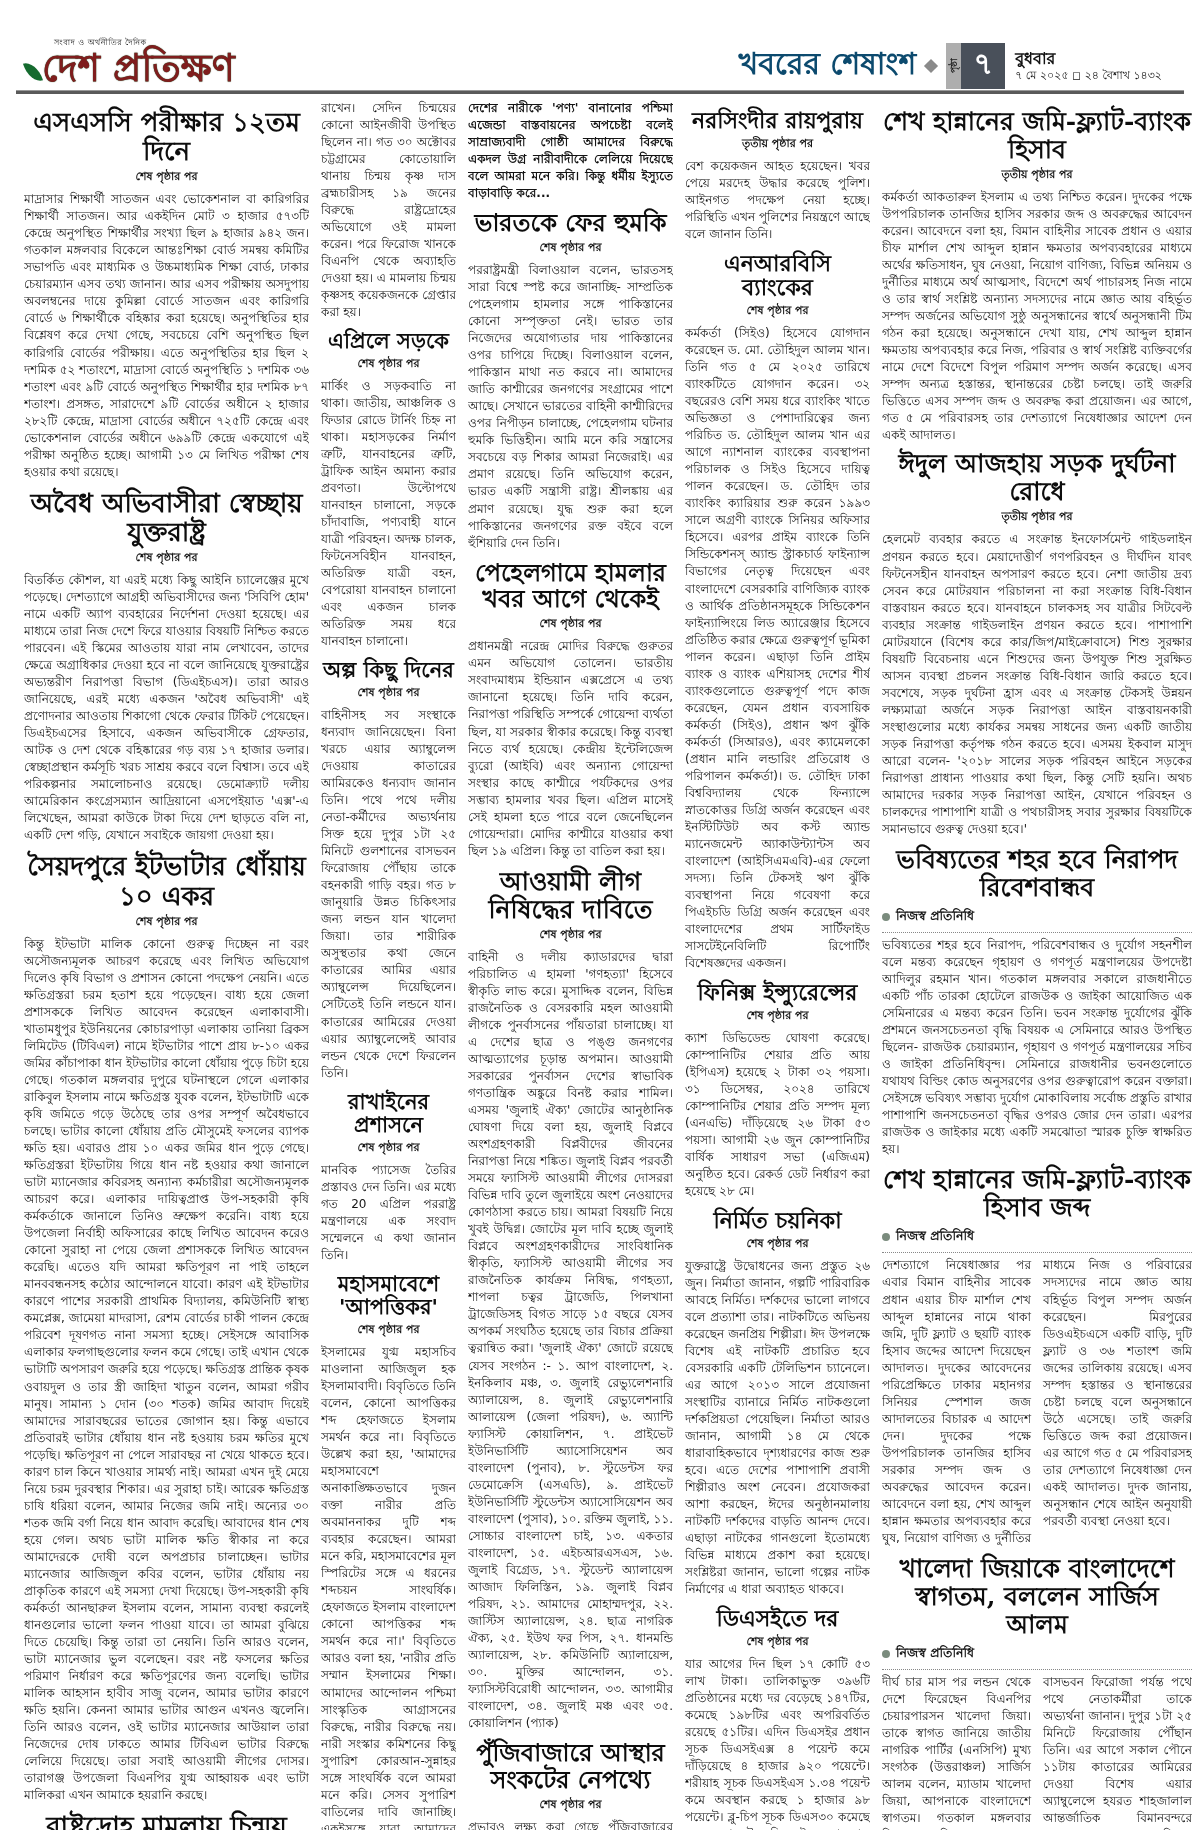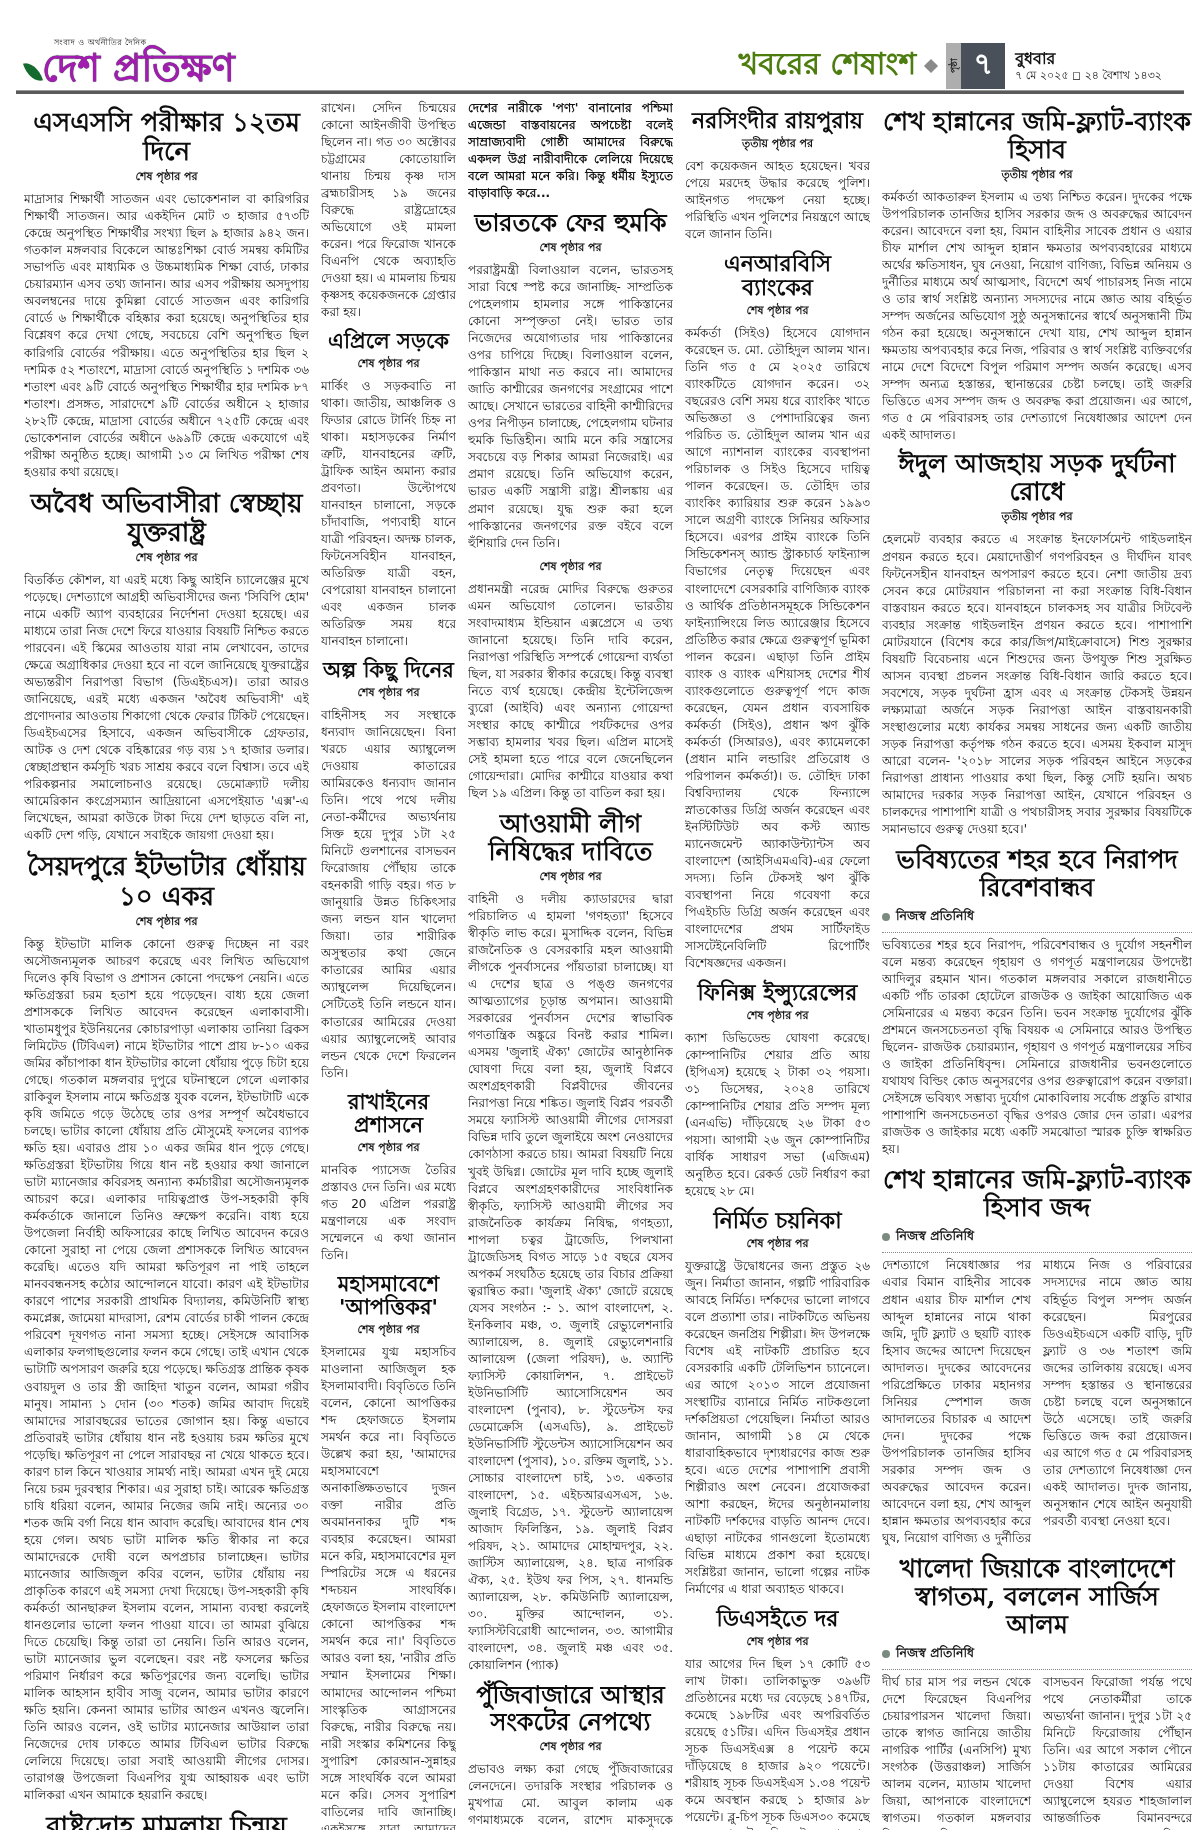--- a/index.html
+++ b/index.html
@@ -2,27 +2,27 @@
 <html lang="bn"><head>
 <meta charset="utf-8">
 <style>
   html,body{margin:0;padding:0;background:#f4f4f2;}
   body{width:1200px;height:1843px;overflow:hidden;background:#ffffff;
        font-family:"DejaVu Sans","Liberation Sans",sans-serif;color:#141414;}
   
   .hdr{position:relative;height:86px;padding-top:38px;box-sizing:border-box;}
   .masthead{position:absolute;left:26px;top:36px;}
   .tagline{font-size:8px;letter-spacing:.5px;color:#222;margin-left:28px;}
-  .mast-logo{font-size:38px;font-weight:bold;color:#a21caf;line-height:1;
+  .mast-logo{font-size:38px;font-weight:bold;color:#7f1d1d;line-height:1;
              font-family:"DejaVu Serif","Liberation Serif",serif;
              text-shadow:0 0 1px #0d4d20;}
   .mast-leaf{display:inline-block;width:14px;height:22px;background:#156b2f;
              border-radius:0 100% 0 100%;margin-right:2px;transform:rotate(-18deg);vertical-align:middle;}
   .hdr-right{position:absolute;right:38px;top:40px;display:flex;align-items:center;gap:10px;}
-  .section-title{font-size:30px;font-weight:bold;color:#4d7c0f;
+  .section-title{font-size:30px;font-weight:bold;color:#0c4a6e;
                  font-family:"DejaVu Serif","Liberation Serif",serif;}
   .deco{width:10px;height:10px;background:#8a8a8a;transform:rotate(45deg);}
   .pagebox{display:flex;height:46px;}
   .page-strip{background:#aeaeae;color:#1c1c1c;font-size:9px;writing-mode:vertical-rl;
               transform:rotate(180deg);display:flex;align-items:center;justify-content:center;
               width:15px;font-weight:bold;}
   .page-num{background:#49505a;color:#ffffff;font-size:30px;font-weight:bold;width:44px;
             display:flex;align-items:center;justify-content:center;}
   .datebox{line-height:1.25;}
   .weekday{font-size:16px;font-weight:bold;}
@@ -115,20 +115,21 @@
     <div class="col" style="width: 205px; flex: 0 0 205px;">
       <article class="article">
         <p class="body bold">দেশের নারীকে 'পণ্য' বানানোর পশ্চিমা এজেন্ডা বাস্তবায়নের অপচেষ্টা বলেই সাম্রাজ্যবাদী গোষ্ঠী আমাদের বিরুদ্ধে একদল উগ্র নারীবাদীকে লেলিয়ে দিয়েছে বলে আমরা মনে করি। কিন্তু ধর্মীয় ইস্যুতে বাড়াবাড়ি করে...</p>
       </article>
       <article class="article">
         <h2 class="headline" style="font-size: 24px;">ভারতকে ফের হুমকি</h2>
         <div class="kicker">শেষ পৃষ্ঠার পর</div>
         <p class="body">পররাষ্ট্রমন্ত্রী বিলাওয়াল বলেন, ভারতসহ সারা বিশ্বে স্পষ্ট করে জানাচ্ছি- সাম্প্রতিক পেহেলগাম হামলার সঙ্গে পাকিস্তানের কোনো সম্পৃক্ততা নেই। ভারত তার নিজেদের অযোগ্যতার দায় পাকিস্তানের ওপর চাপিয়ে দিচ্ছে। বিলাওয়াল বলেন, পাকিস্তান মাথা নত করবে না। আমাদের জাতি কাশ্মীরের জনগণের সংগ্রামের পাশে আছে। সেখানে ভারতের বাহিনী কাশ্মীরিদের ওপর নিপীড়ন চালাচ্ছে, পেহেলগাম ঘটনার হুমকি ভিত্তিহীন। আমি মনে করি সন্ত্রাসের সবচেয়ে বড় শিকার আমরা নিজেরাই। এর প্রমাণ রয়েছে। তিনি অভিযোগ করেন, ভারত একটি সন্ত্রাসী রাষ্ট্র। শ্রীলঙ্কায় এর প্রমাণ রয়েছে। যুদ্ধ শুরু করা হলে পাকিস্তানের জনগণের রক্ত বইবে বলে হুঁশিয়ারি দেন তিনি।</p>
       </article>
       <article class="article">
+        <h2 class="headline" style="font-size: 24px;">পেহেলগামে হামলার খবর আগে থেকেই</h2>
         <div class="kicker">শেষ পৃষ্ঠার পর</div>
         <p class="body">প্রধানমন্ত্রী নরেন্দ্র মোদির বিরুদ্ধে গুরুতর এমন অভিযোগ তোলেন। ভারতীয় সংবাদমাধ্যম ইন্ডিয়ান এক্সপ্রেসে এ তথ্য জানানো হয়েছে। তিনি দাবি করেন, নিরাপত্তা পরিস্থিতি সম্পর্কে গোয়েন্দা ব্যর্থতা ছিল, যা সরকার স্বীকার করেছে। কিন্তু ব্যবস্থা নিতে ব্যর্থ হয়েছে। কেন্দ্রীয় ইন্টেলিজেন্স ব্যুরো (আইবি) এবং অন্যান্য গোয়েন্দা সংস্থার কাছে কাশ্মীরে পর্যটকদের ওপর সম্ভাব্য হামলার খবর ছিল। এপ্রিল মাসেই সেই হামলা হতে পারে বলে জেনেছিলেন গোয়েন্দারা। মোদির কাশ্মীরে যাওয়ার কথা ছিল ১৯ এপ্রিল। কিন্তু তা বাতিল করা হয়।</p>
       </article>
       <article class="article">
         <h2 class="headline" style="font-size: 25px;">আওয়ামী লীগ নিষিদ্ধের দাবিতে</h2>
         <div class="kicker">শেষ পৃষ্ঠার পর</div>
         <p class="body">বাহিনী ও দলীয় ক্যাডারদের দ্বারা পরিচালিত এ হামলা 'গণহত্যা' হিসেবে স্বীকৃতি লাভ করে। মুসাদ্দিক বলেন, বিভিন্ন রাজনৈতিক ও বেসরকারি মহল আওয়ামী লীগকে পুনর্বাসনের পাঁয়তারা চালাচ্ছে। যা এ দেশের ছাত্র ও পঙ্গু জনগণের আত্মত্যাগের চূড়ান্ত অপমান। আওয়ামী সরকারের পুনর্বাসন দেশের স্বাভাবিক গণতান্ত্রিক অঙ্কুরে বিনষ্ট করার শামিল। এসময় 'জুলাই ঐক্য' জোটের আনুষ্ঠানিক ঘোষণা দিয়ে বলা হয়, জুলাই বিপ্লবে অংশগ্রহণকারী বিপ্লবীদের জীবনের নিরাপত্তা নিয়ে শঙ্কিত। জুলাই বিপ্লব পরবর্তী সময়ে ফ্যাসিস্ট আওয়ামী লীগের দোসররা বিভিন্ন দাবি তুলে জুলাইয়ে অংশ নেওয়াদের কোণঠাসা করতে চায়। আমরা বিষয়টি নিয়ে খুবই উদ্বিগ্ন। জোটের মূল দাবি হচ্ছে জুলাই বিপ্লবে অংশগ্রহণকারীদের সাংবিধানিক স্বীকৃতি, ফ্যাসিস্ট আওয়ামী লীগের সব রাজনৈতিক কার্যক্রম নিষিদ্ধ, গণহত্যা, শাপলা চত্বর ট্রাজেডি, পিলখানা ট্রাজেডিসহ বিগত সাড়ে ১৫ বছরে যেসব অপকর্ম সংঘঠিত হয়েছে তার বিচার প্রক্রিয়া ত্বরান্বিত করা। 'জুলাই ঐক্য' জোটে রয়েছে যেসব সংগঠন :- ১. আপ বাংলাদেশ, ২. ইনকিলাব মঞ্চ, ৩. জুলাই রেভ্যুলেশনারি অ্যালায়েন্স, ৪. জুলাই রেভ্যুলেশনারি আলায়েন্স (জেলা পরিষদ), ৬. অ্যান্টি ফ্যাসিস্ট কোয়ালিশন, ৭. প্রাইভেট ইউনিভার্সিটি অ্যাসোসিয়েশন অব বাংলাদেশ (পুনাব), ৮. স্টুডেন্টস ফর ডেমোক্রেসি (এসএডি), ৯. প্রাইভেট ইউনিভার্সিটি স্টুডেন্টস অ্যাসোসিয়েশন অব বাংলাদেশ (পুসাব), ১০. রক্তিম জুলাই, ১১. সোচ্চার বাংলাদেশ চাই, ১৩. একতার বাংলাদেশ, ১৫. এইচআরএসএস, ১৬. জুলাই বিগ্রেড, ১৭. স্টুডেন্ট অ্যালায়েন্স আজাদ ফিলিস্তিন, ১৯. জুলাই বিপ্লব পরিষদ, ২১. আমাদের মোহাম্মদপুর, ২২. জাস্টিস অ্যালায়েন্স, ২৪. ছাত্র নাগরিক ঐক্য, ২৫. ইউথ ফর পিস, ২৭. ধানমন্ডি অ্যালায়েন্স, ২৮. কমিউনিটি অ্যালায়েন্স, ৩০. মুক্তির আন্দোলন, ৩১. ফ্যাসিস্টবিরোধী আন্দোলন, ৩৩. আগামীর বাংলাদেশ, ৩৪. জুলাই মঞ্চ এবং ৩৫. কোয়ালিশন (প্যাক)</p>
       </article>
       <article class="article">
         <h2 class="headline" style="font-size: 24px;">পুঁজিবাজারে আস্থার সংকটের নেপথ্যে</h2>

